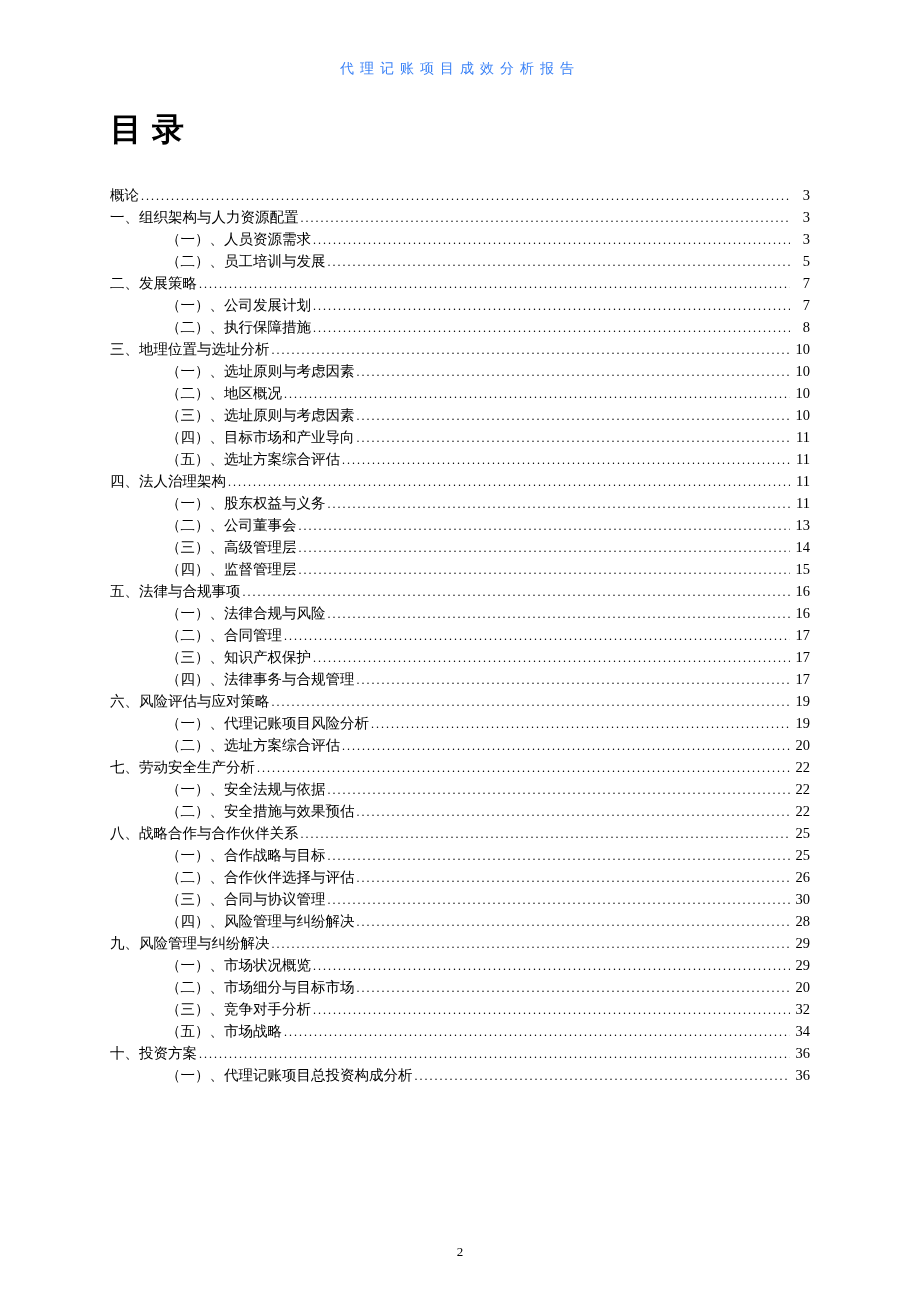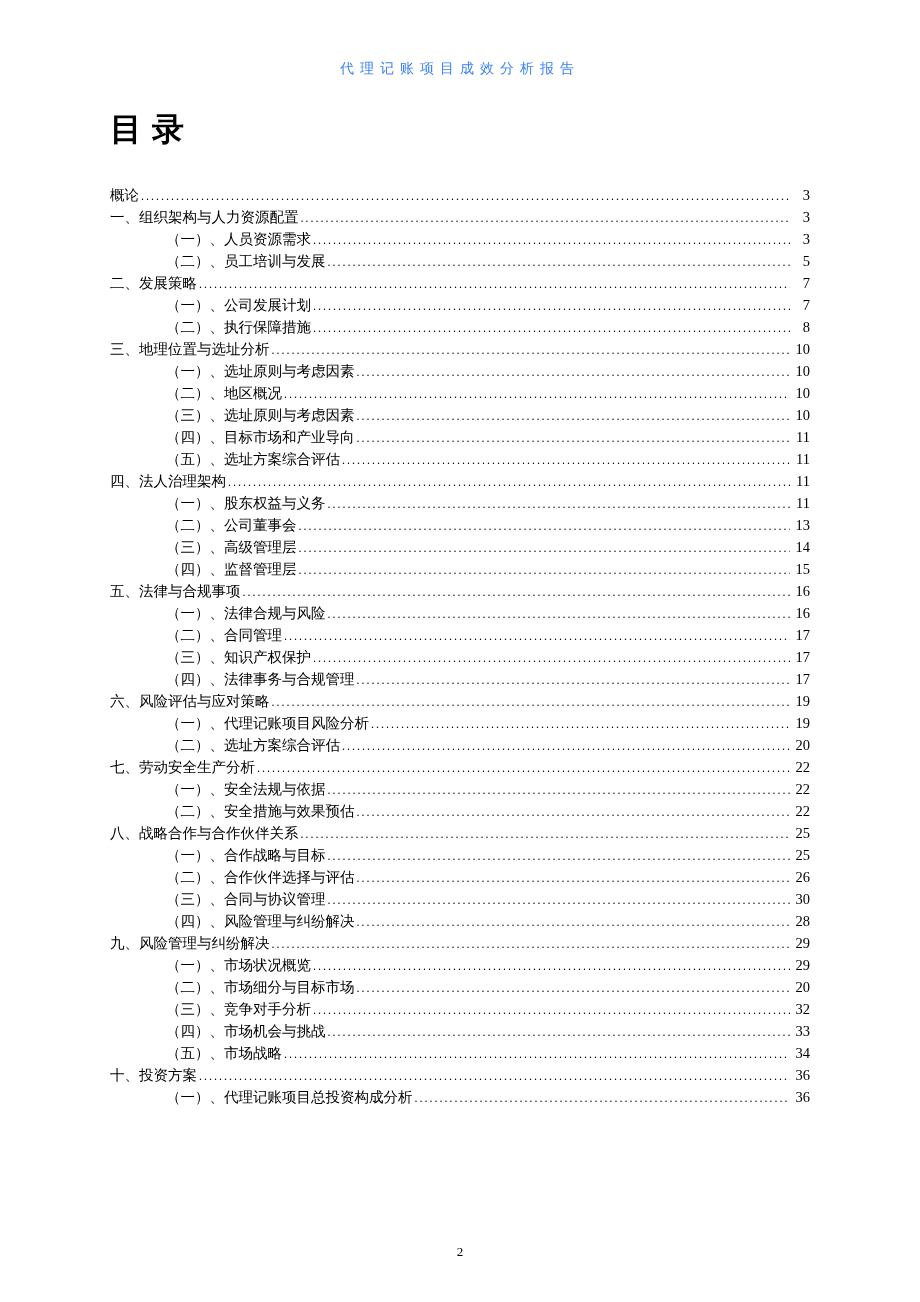--- a/index.html
+++ b/index.html
@@ -268,25 +268,20 @@
         <span class="toc-label">（二）、市场细分与目标市场</span>
         <span class="toc-dots"></span>
         <span class="toc-page">20</span>
       </div>
       <div class="toc-row level-2">
         <span class="toc-label">（三）、竞争对手分析</span>
         <span class="toc-dots"></span>
         <span class="toc-page">32</span>
       </div>
       <div class="toc-row level-2">
-        <span class="toc-label">（四）、市场机会与挑战</span>
-        <span class="toc-dots"></span>
-        <span class="toc-page">33</span>
-      </div>
-      <div class="toc-row level-2">
         <span class="toc-label">（五）、市场战略</span>
         <span class="toc-dots"></span>
         <span class="toc-page">34</span>
       </div>
       <div class="toc-row level-1">
         <span class="toc-label">十、投资方案</span>
         <span class="toc-dots"></span>
         <span class="toc-page">36</span>
       </div>
       <div class="toc-row level-2">

